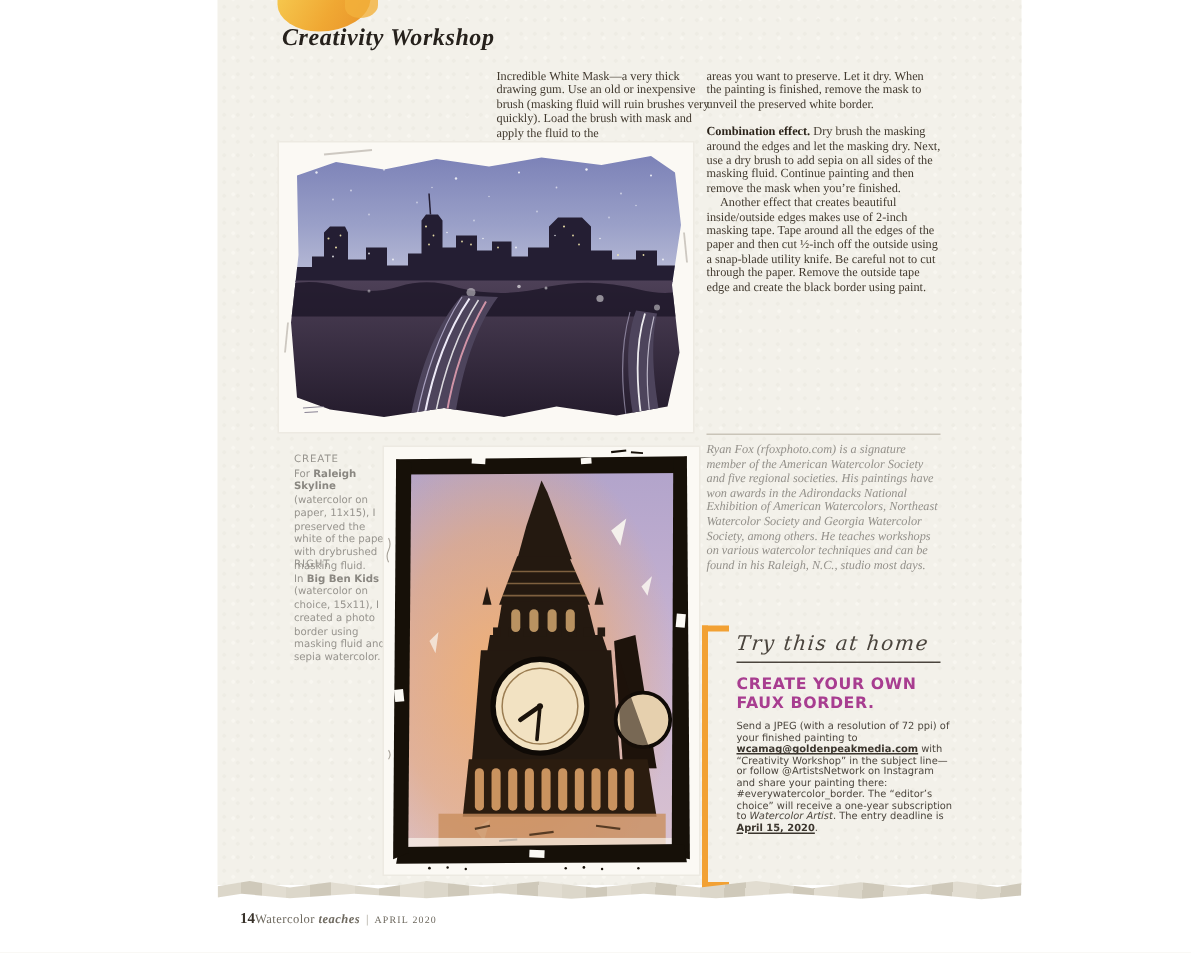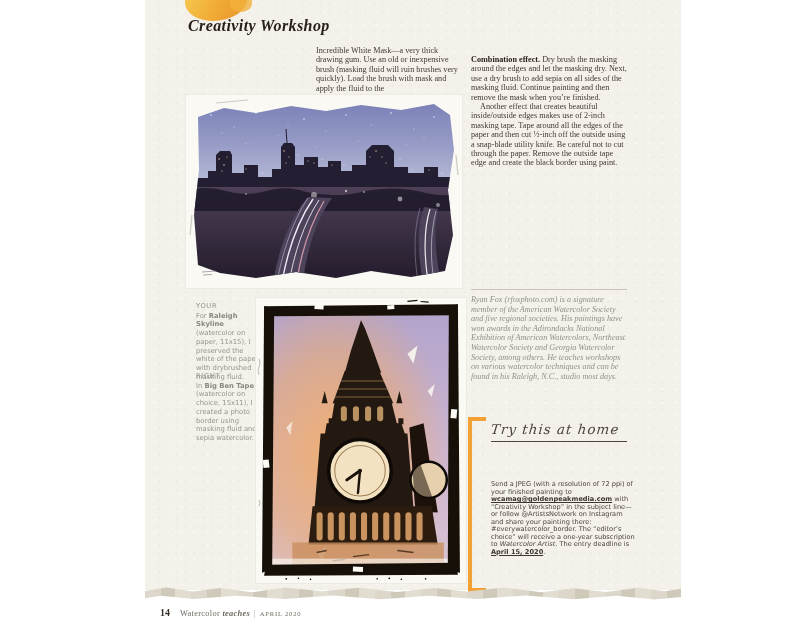--- a/index.html
+++ b/index.html
@@ -21,21 +21,21 @@
         background:linear-gradient(120deg,#f6c94f 0%,#f0a833 55%,#e8922a 100%);
         border-radius:8% 14% 58% 46% / 10% 12% 85% 70%;}
   .swatch2{left:230px;top:-4px;width:22px;height:16px;background:#f3b23c;opacity:.8;
         border-radius:20% 30% 70% 60%;}
   .page-title{left:188px;top:17px;font-family:"Liberation Serif",serif;
         font-style:italic;font-weight:bold;font-size:16px;letter-spacing:.4px;color:#26211c;}
 
   
   .col{font-size:8.2px;line-height:9.4px;color:#423a2f;text-align:left;}
   .col1{left:187px;top:46px;width:145px;}
-  .col2{left:316px;top:46px;width:144px;}
+  .col2{left:331px;top:46px;width:144px;}
   .col3{left:471px;top:46px;width:156px;}
   .col p{margin:0 0 0 0;}
   .col p.ind{text-indent:9px;}
   .col p.gap{margin-top:9px;}
   b.lead{color:#2c241b;}
 
   
   .bio-rule{left:471px;top:289px;width:156px;height:1px;background:#c9c4b8;}
   .bio{left:471px;top:295px;width:158px;font-style:italic;font-size:8.2px;
        line-height:9.6px;color:#93908a;}
@@ -63,21 +63,21 @@
        transform:skewX(-6deg);}
   .try-underline{left:491px;top:441px;width:136px;height:1px;background:#4a443d;}
   .try-head{left:491px;top:450px;width:130px;font-family:"DejaVu Sans",sans-serif;
        font-weight:bold;font-size:10.5px;line-height:12.5px;letter-spacing:.4px;color:#a83d90;}
   .try-body{left:491px;top:481px;width:146px;font-family:"DejaVu Sans",sans-serif;
        font-size:6.6px;line-height:7.5px;color:#4c463e;}
   .try-body b{color:#3c362e;text-decoration:underline;}
 
   
   .footer{left:160px;top:607px;font-size:8px;color:#6f6a60;}
-  .footer .pg{font-weight:bold;font-size:10px;color:#38322a;margin-right:10px;}
+  .footer .pg{font-weight:bold;font-size:10px;color:#38322a;}
   .footer .mag{font-size:8.4px;letter-spacing:.3px;}
   .footer .mag-it{font-style:italic;font-weight:bold;}
   .footer .div{margin:0 4px;color:#a39e92;}
   .footer .issue{font-size:6.6px;letter-spacing:.8px;}
 </style>
 </head>
 <body>
 
 <div class="canvas">
 
@@ -86,34 +86,35 @@
   <div class="abs swatch"></div>
   <div class="abs swatch2"></div>
   <div class="abs page-title">Creativity Workshop</div>
 
 
   <div class="abs col col2">
     <p><span>Incredible White Mask—a very thick drawing gum. Use an old or inexpensive brush (masking fluid will ruin brushes very quickly). Load the brush with mask and apply the fluid to the</span></p>
   </div>
 
   <div class="abs col col3">
+    <p><span>areas you want to preserve. Let it dry. When the painting is finished, remove the mask to unveil the preserved white border.</span></p>
     <p class="gap"><b class="lead">Combination effect.</b><span> Dry brush the masking around the edges and let the masking dry. Next, use a dry brush to add sepia on all sides of the masking fluid. Continue painting and then remove the mask when you’re finished.</span></p>
     <p class="ind"><span>Another effect that creates beautiful inside/outside edges makes use of 2-inch masking tape. Tape around all the edges of the paper and then cut ½-inch off the outside using a snap-blade utility knife. Be careful not to cut through the paper. Remove the outside tape edge and create the black border using paint.</span></p>
   </div>
 
   <div class="abs bio-rule"></div>
   <div class="abs bio">Ryan Fox (rfoxphoto.com) is a signature member of the American Watercolor Society and five regional societies. His paintings have won awards in the Adirondacks National Exhibition of American Watercolors, Northeast Watercolor Society and Georgia Watercolor Society, among others. He teaches workshops on various watercolor techniques and can be found in his Raleigh, N.C., studio most days.</div>
 
   <div class="abs caption cap-above">
-    <div class="cap-label">YOUR</div>
+    <div class="cap-label">CREATE</div>
     <span>For </span><b>Raleigh Skyline</b><span> (watercolor on paper, 11x15), I preserved the white of the paper with drybrushed masking fluid.</span>
   </div>
   <div class="abs caption cap-right">
     <div class="cap-label">RIGHT</div>
-    <span>In </span><b>Big Ben Tape</b><span> (watercolor on choice, 15x11), I created a photo border using masking fluid and sepia watercolor.</span>
+    <span>In </span><b>Big Ben Kids</b><span> (watercolor on choice, 15x11), I created a photo border using masking fluid and sepia watercolor.</span>
   </div>
 
   <div class="abs painting1" role="img" aria-label="Raleigh Skyline — night cityscape watercolor with white drybrushed border and highway light trails">
     <svg viewBox="0 0 276 193" xmlns="http://www.w3.org/2000/svg">
       <defs>
         <linearGradient id="sky1" x1="0" y1="0" x2="0" y2="1">
           <stop offset="0" stop-color="#767cb4"></stop>
             <stop offset="0.55" stop-color="#9aa0c8"></stop>
             <stop offset="1" stop-color="#c2c4db"></stop>
         </linearGradient>
@@ -319,20 +320,21 @@
       <g stroke="#8f897f" stroke-width=".7" opacity=".8">
         <path d="M3,60 q2,4 0,8 q-2,4 0,8" fill="none"></path>
           <path d="M3,200 q2,3 0,6" fill="none"></path>
       </g>
     </svg>
   </div>
 
   <div class="abs bracket"></div>
   <div class="abs try-script">Try this at home</div>
   <div class="abs try-underline"></div>
+  <div class="abs try-head">CREATE YOUR OWN FAUX BORDER.</div>
   <div class="abs try-body">
     <span>Send a JPEG (with a resolution of 72 ppi) of your finished painting to </span><b>wcamag@goldenpeakmedia.com</b><span> with “Creativity Workshop” in the subject line—or follow @ArtistsNetwork on Instagram and share your painting there: #everywatercolor_border. The “editor’s choice” will receive a one-year subscription to </span><i>Watercolor Artist</i><span>. The entry deadline is </span><b>April 15, 2020</b><span>.</span>
   </div>
 
   <div class="abs deckle"></div>
 
   <div class="abs footer">
     <span class="pg">14</span><span class="mag">Watercolor </span><span class="mag mag-it">teaches</span><span class="div">|</span><span class="issue">APRIL 2020</span>
   </div>
 

